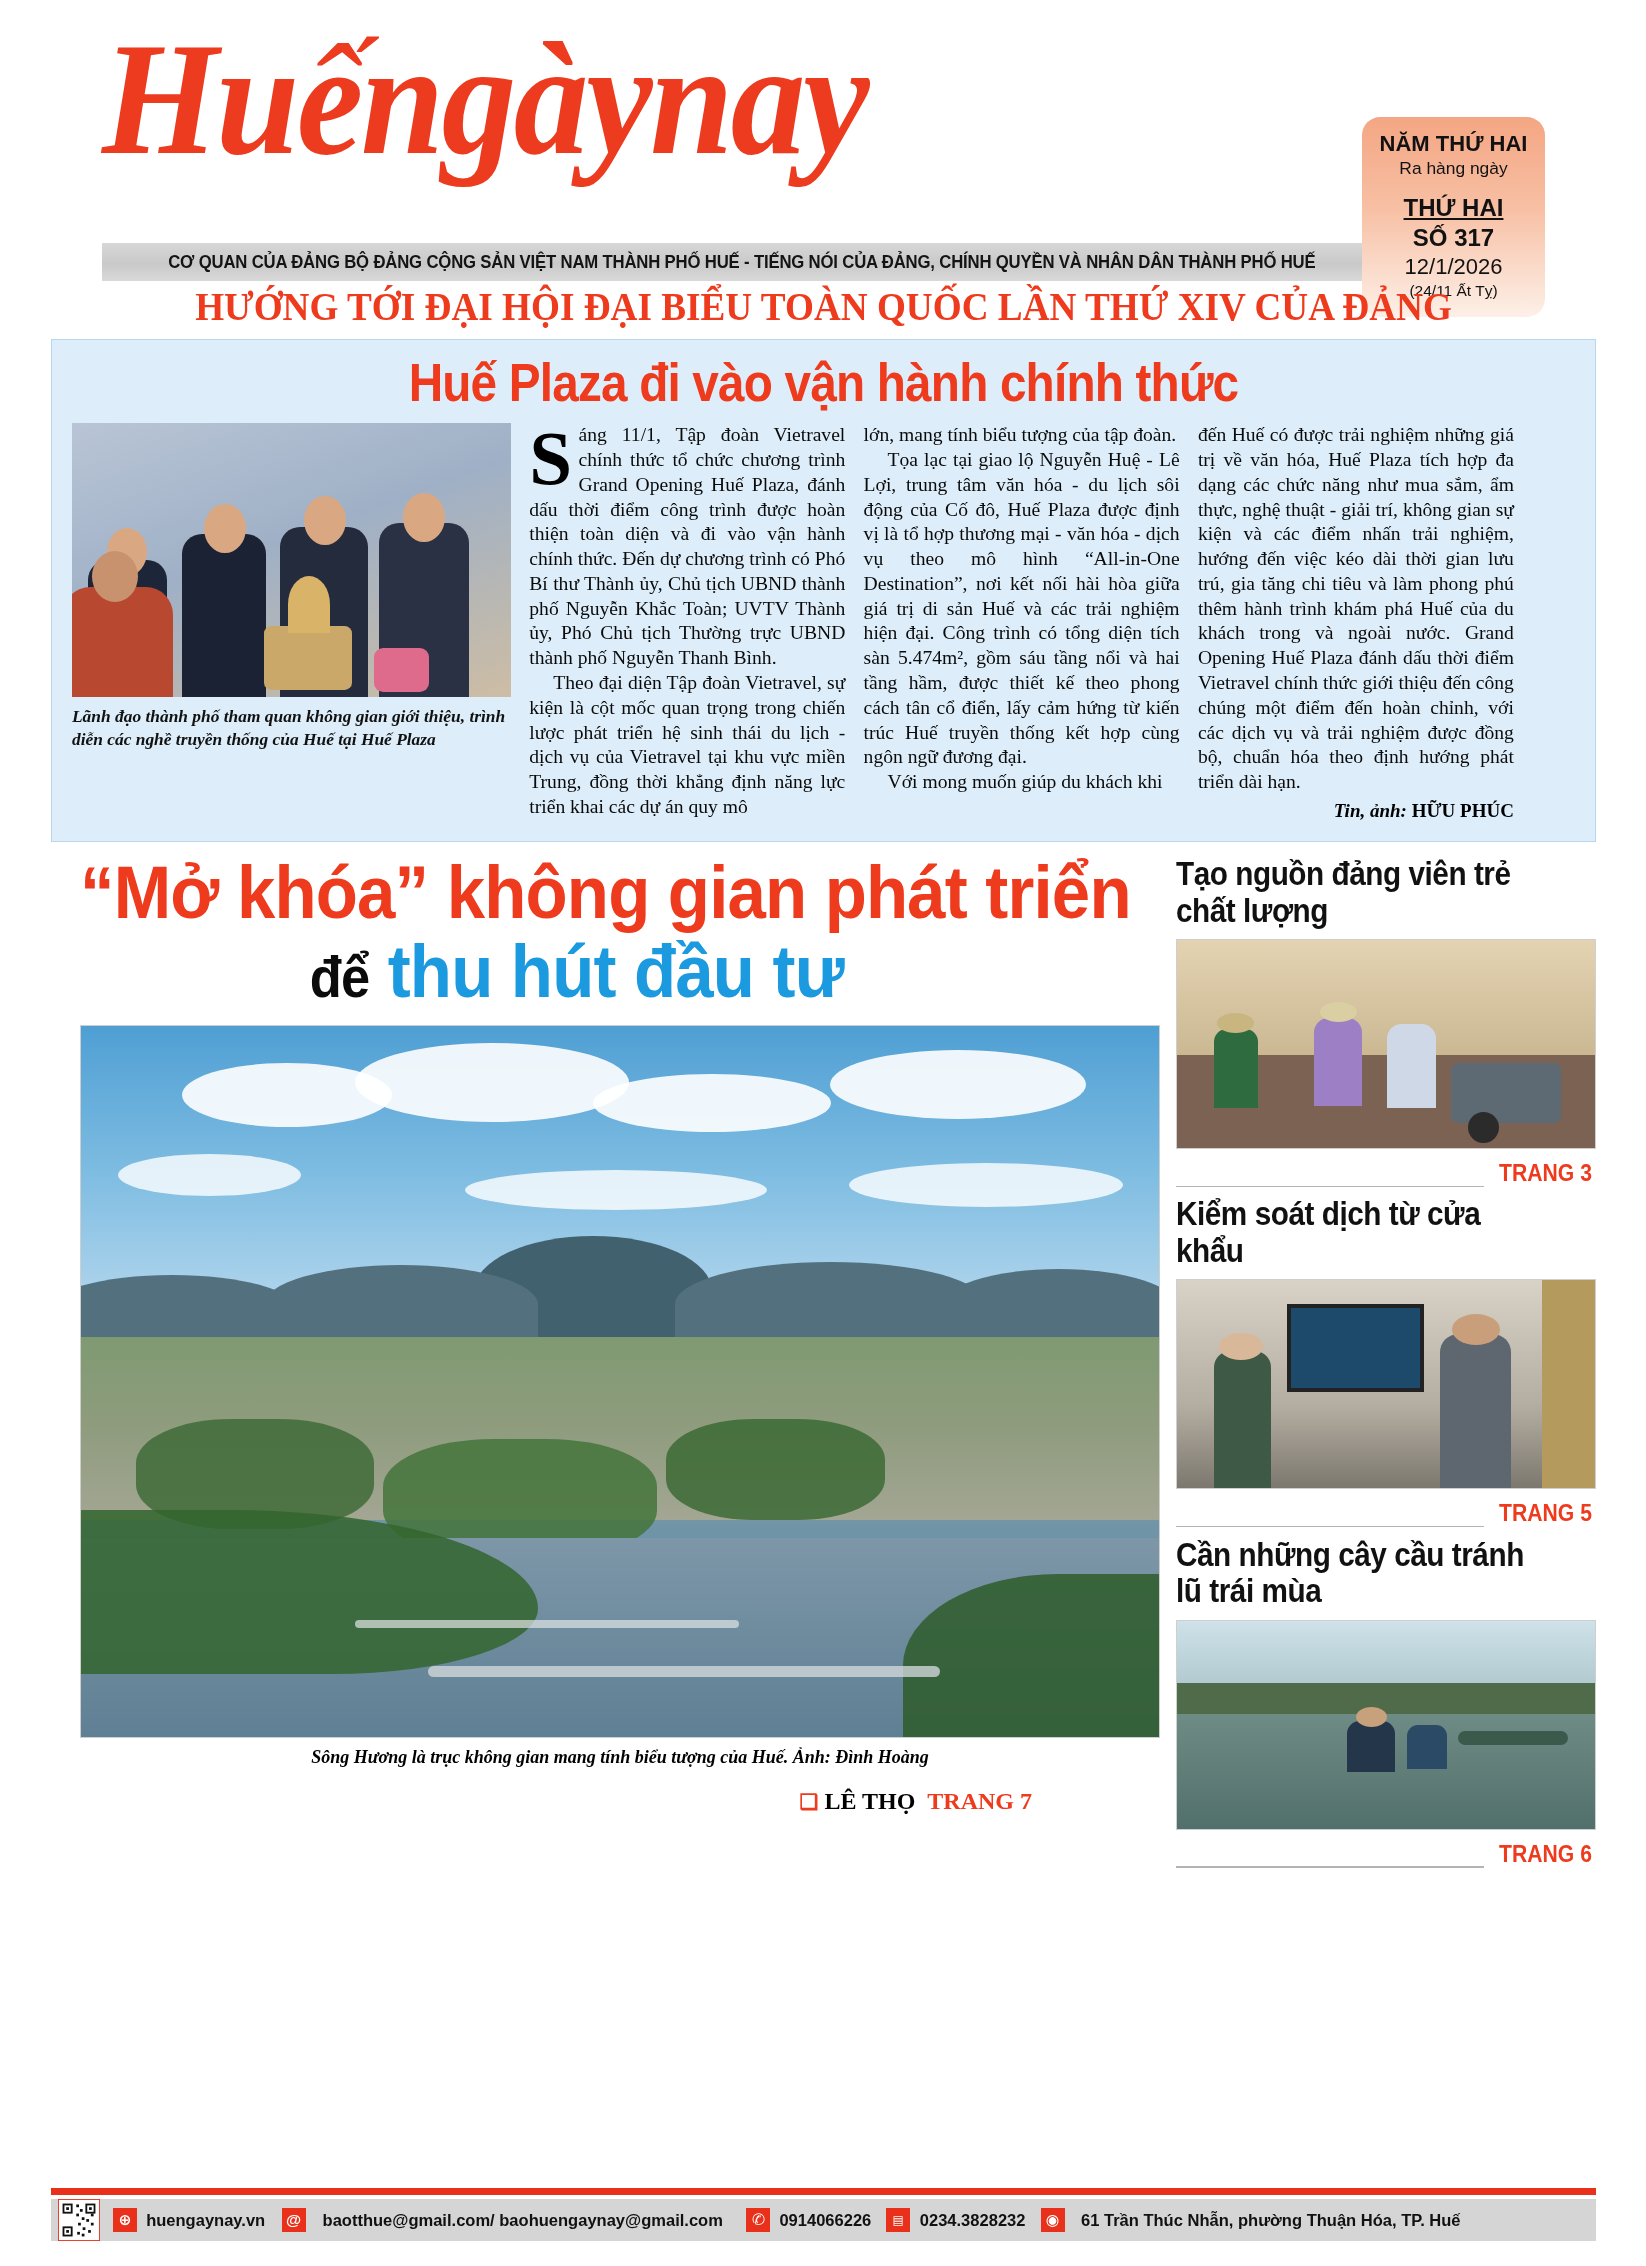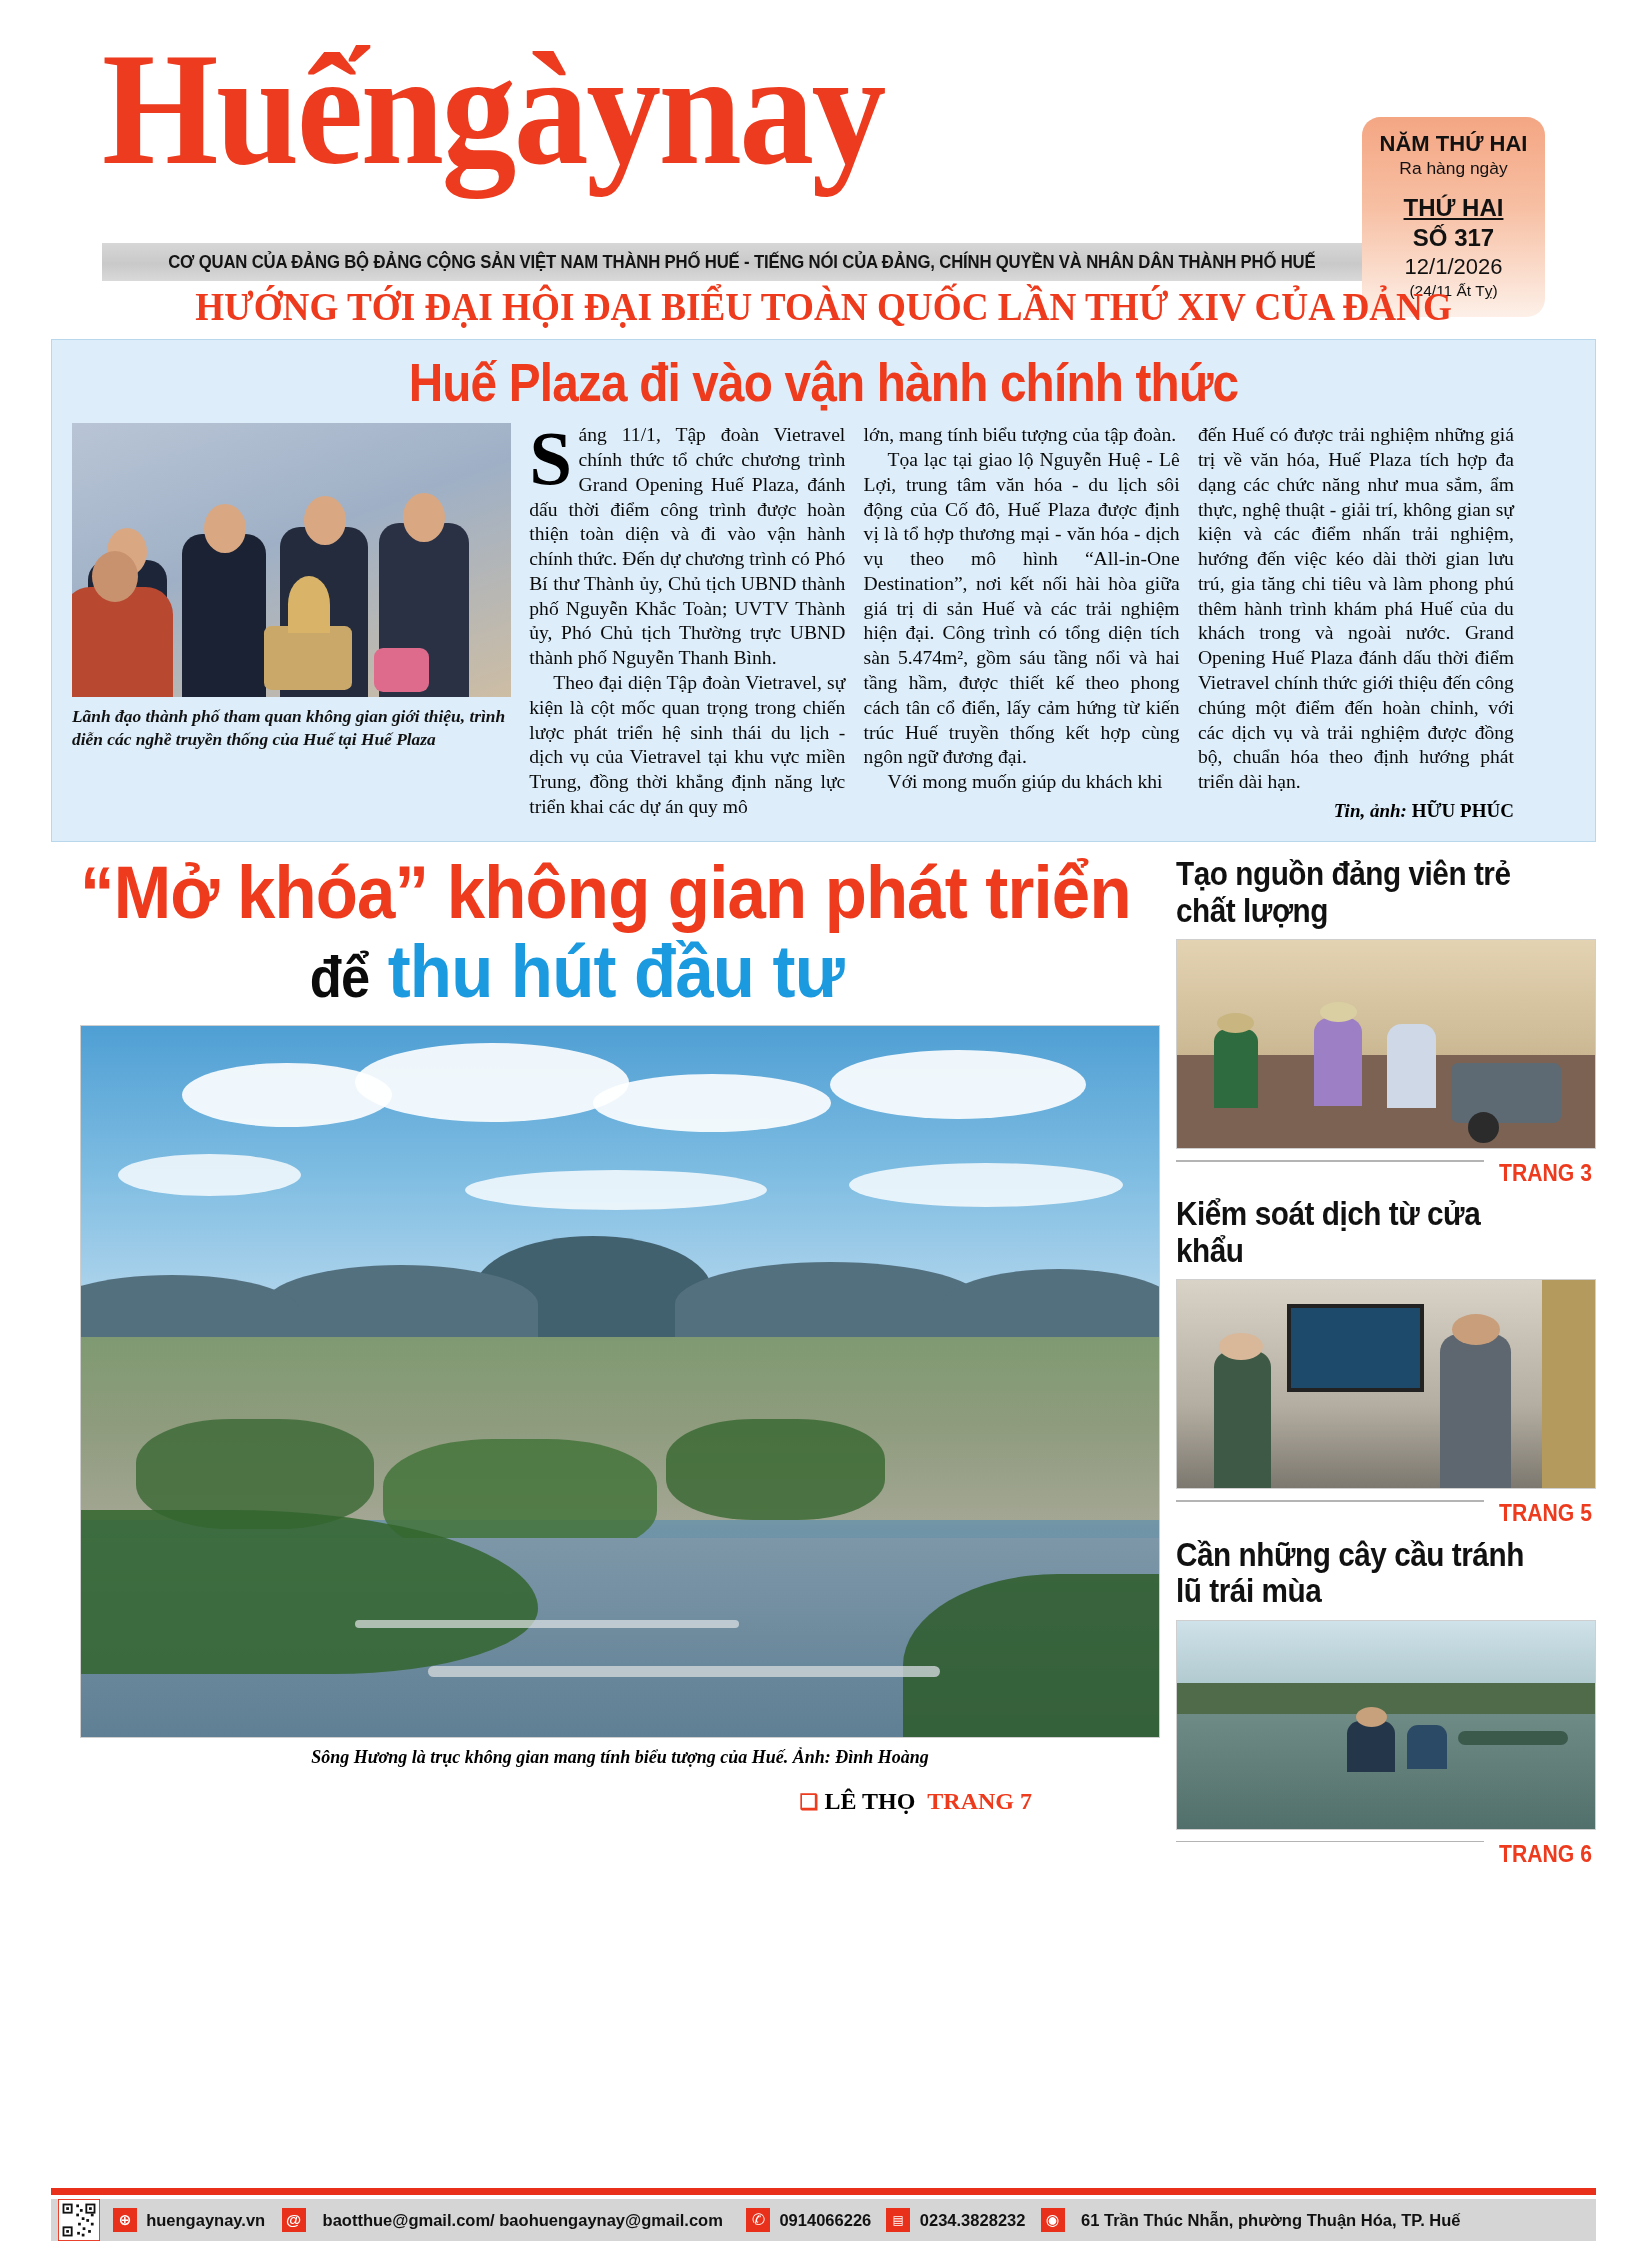--- a/index.html
+++ b/index.html
@@ -6,21 +6,21 @@
   html, body { background: #ffffff; }
   body {
     width: 1647px; height: 2267px;
     font-family: "Liberation Serif", "DejaVu Serif", serif;
     position: relative; overflow: hidden;
   }
   .page { width: 1647px; height: 2267px; position: relative; padding: 0 51px; }
 
   
   .masthead { position: relative; height: 274px; }
-  .logo-wrap { position: absolute; left: 51px; top: 35px; }
+  .logo-wrap { position: absolute; left: 51px; top: 25px; font-style: italic; }
   .logo {
     font-family: "Liberation Serif", "DejaVu Serif", serif;
     font-weight: bold; font-size: 161px; line-height: 0.92;
     color: #ec3b1e; letter-spacing: -2.7px;
     transform: scaleX(0.93); transform-origin: left top;
     white-space: nowrap;
   }
   .tagline-bar {
     position: absolute; left: 51px; top: 243px;
     width: 1279px; height: 38px;
@@ -128,21 +128,21 @@
     color: #111; transform: scaleX(0.9); transform-origin: left top;
     letter-spacing: -0.5px;
   }
   .side-photo {
     width: 100%; height: 210px; margin-top: 9.1px; overflow: hidden;
     position: relative; border: 0.9px solid #cfcfcf;
   }
   .sp1 { background: linear-gradient(150deg,#d8c9a6 0%,#c8b493 35%,#8e6f5a 70%,#6d5345 100%); }
   .sp2 { background: linear-gradient(150deg,#d9d3c8 0%,#b9b2a6 40%,#6e6a63 80%,#3c3a37 100%); }
   .sp3 { background: linear-gradient(170deg,#cfe0ea 0%,#9fbccb 30%,#6f8f86 60%,#4f6b58 100%); }
-  .side-foot { display: flex; align-items: flex-start; gap: 11px; margin-top: 11px; }
+  .side-foot { display: flex; align-items: flex-end; gap: 11px; margin-top: 11px; }
   .side-foot .line { flex: 1; height: 1.8px; background: #b4b4b4; }
   .side-foot .tr {
     color: #ee3a1d; font-family: "Liberation Sans","DejaVu Sans",sans-serif;
     font-weight: bold; font-size: 23px; transform: scaleX(0.92);
   }
 
   
   .footer { position: absolute; left: 51px; right: 51px; bottom: 25.6px; }
   .footer-rule { height: 7.3px; background: #e8301a; }
   .footer-bar {

